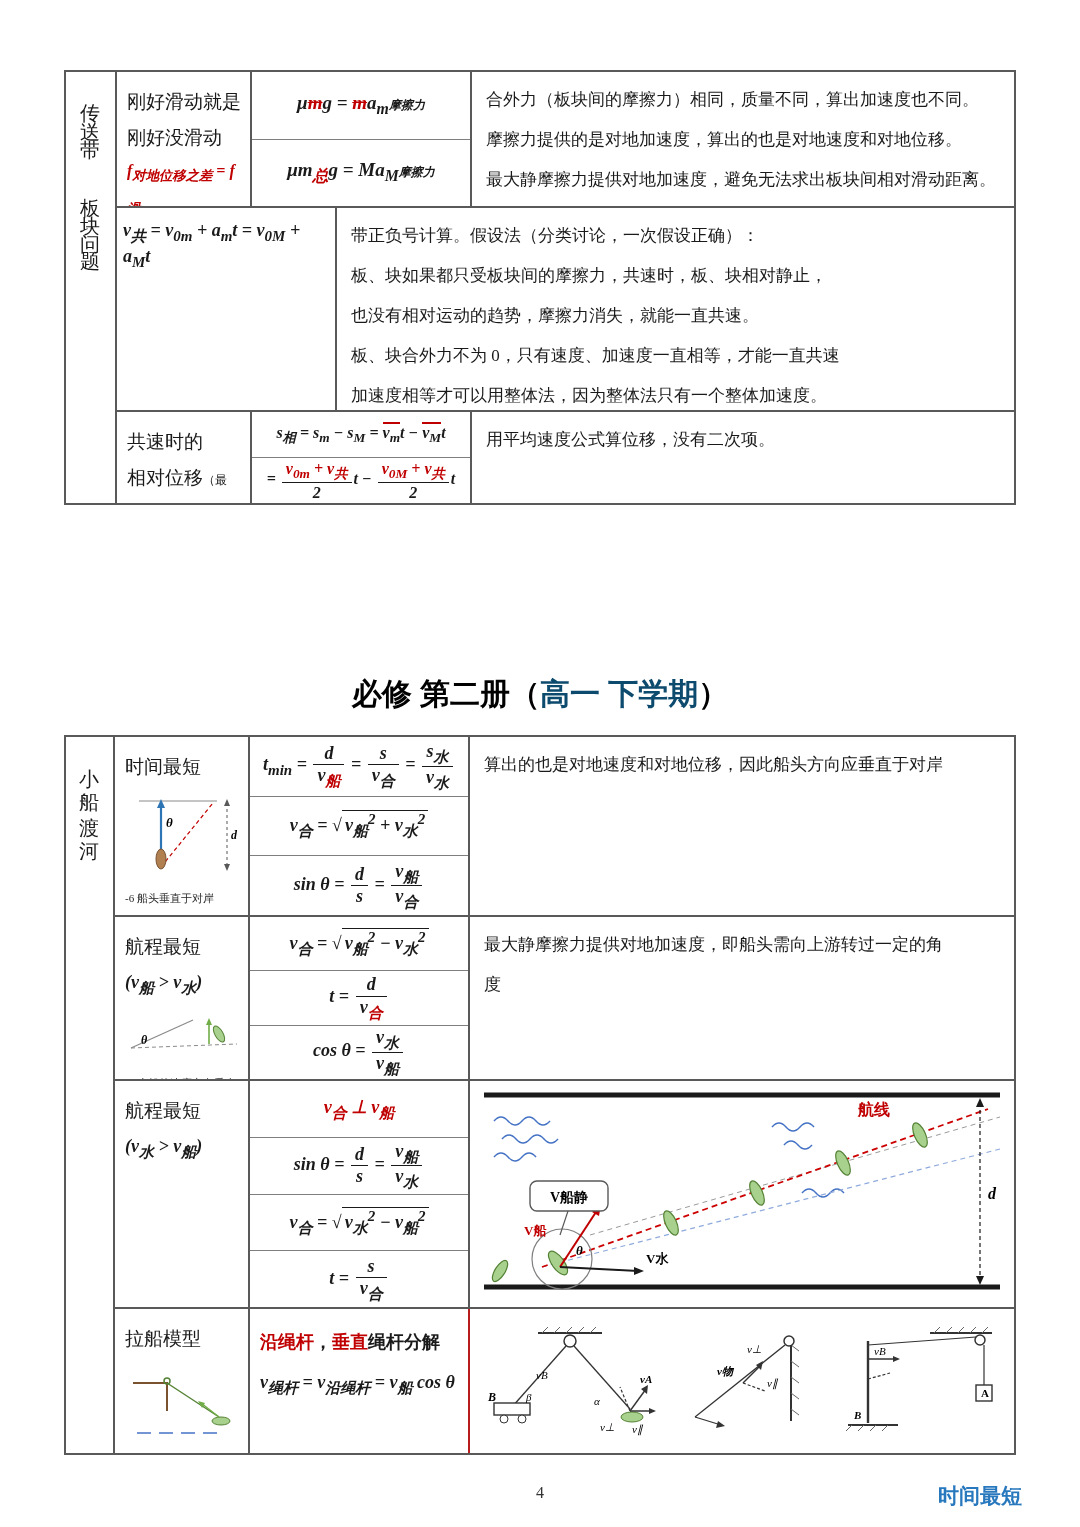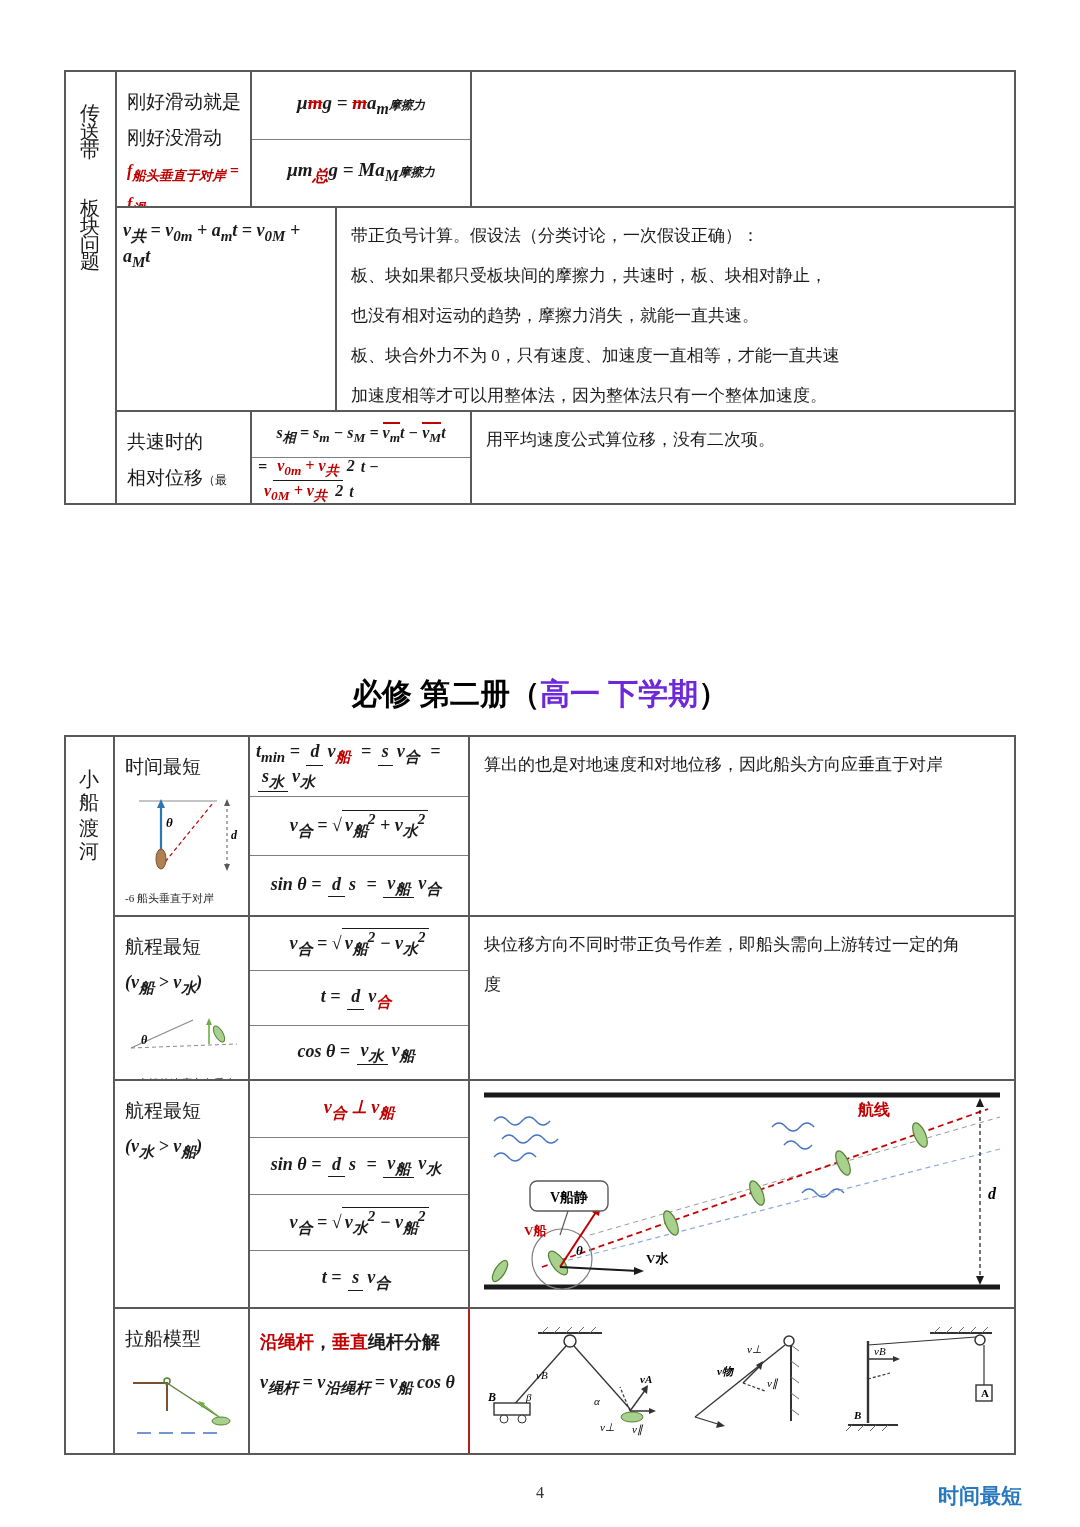--- a/index.html
+++ b/index.html
@@ -28,30 +28,30 @@
 
   .frm { font-style:italic; font-weight:bold; font-size:19px; font-family:"Liberation Serif", serif; }
   .frm2 { font-size:18px; }
   .tight { font-size:16px; line-height:1.15; }
   .rd { color:#c00000; }
   .xm { color:#c00000; text-decoration:line-through; }
   .cnf { font-size:12px; }
   .lblfrm { font-style:italic; font-weight:bold; font-size:16px; color:#c00000; }
   .smallnote { font-size:12px; }
 
-  .frac { display:inline-flex; flex-direction:row; vertical-align:middle; text-align:center; margin:0 2px; line-height:1.2; }
+  .frac { display:inline-flex; flex-direction:column; vertical-align:middle; text-align:center; margin:0 2px; line-height:1.2; }
   .frac .num { border-bottom:1.3px solid #1a1a1a; padding:0 4px; }
   .frac .den { padding:0 4px; }
   .rt { font-style:normal; }
   .rtv { border-top:1.4px solid #1a1a1a; padding:4px 3px; }
   .ov { border-top:2px solid #c00000; }
 
   .heading { position:absolute; top:674px; left:0; width:100%; text-align:center;
              font-family:"Liberation Sans", sans-serif; font-weight:bold; font-size:30px; color:#000; }
-  .heading .hl { color:#6d28d9; }
+  .heading .hl { color:#0c4a6e; }
 
   .cap { font-size:11px; color:#262626; line-height:1.3; margin-top:2px; }
   .imgbox { margin-top:8px; }
 
   .diag-row { flex:1; display:flex; align-items:center; justify-content:space-around; padding:4px 6px; }
   .c-frm4 { width:220px; border-right:2px solid #b91c1c; padding:14px 10px; font-size:18px; line-height:2.2; }
 
   .pgnum { position:absolute; top:1484px; left:0; width:100%; text-align:center; font-size:16px; color:#333; }
   .brand { position:absolute; top:1482px; right:58px; font-family:"Liberation Sans", sans-serif;
            font-weight:bold; font-size:21px; color:#2878be; }
@@ -71,29 +71,34 @@
       <span class="vtxt">传送带</span>
       <span class="gap"></span>
       <span class="vtxt">板块问题</span>
     </div>
     <div class="rows">
 
       <div class="trow" style="height:136px;">
         <div class="c-label">
           <div>刚好滑动就是</div>
           <div>刚好没滑动</div>
-          <div class="lblfrm">f<sub>船头垂直于对岸</sub> = f<sub>滑</sub></div>
+          <div class="lblfrm">f<sub>对地位移之差</sub> = f<sub>滑</sub></div>
         </div>
         <div class="c-frm">
           <div class="fsub">
               <span class="frm">μ<span class="xm">m</span>g = <span class="xm">m</span>a<sub>m</sub><span class="cnf">摩擦力</span></span>
             </div>
           <div class="fsub">
               <span class="frm">μm<sub class="rd">总</sub>g = Ma<sub>M</sub><span class="cnf">摩擦力</span></span>
             </div>
+        </div>
+        <div class="c-expl">
+          <div class="eline">合外力（板块间的摩擦力）相同，质量不同，算出加速度也不同。</div>
+          <div class="eline">摩擦力提供的是对地加速度，算出的也是对地速度和对地位移。</div>
+          <div class="eline">最大静摩擦力提供对地加速度，避免无法求出板块间相对滑动距离。</div>
         </div>
       </div>
 
       <div class="trow" style="height:204px;">
         <div class="c-frm">
           <div class="fsub vtop">
               <span class="frm frm2">v<sub>共</sub> = v<sub>0m</sub> + a<sub>m</sub>t = v<sub>0M</sub> + a<sub>M</sub>t</span>
             </div>
         </div>
         <div class="c-expl">
@@ -218,21 +223,21 @@
                 </span></span>
             </div>
           <div class="fsub">
               <span class="frm frm2">cos θ = <span class="frac">
                   <span class="num">v<sub>水</sub></span>
                   <span class="den">v<sub>船</sub></span>
                 </span></span>
             </div>
         </div>
         <div class="c-expl">
-          <div class="eline">块位移方向不同时带正负号作差，即船头需向上游转过一定的角</div>
+          <div class="eline">最大静摩擦力提供对地加速度，即船头需向上游转过一定的角</div>
           <div class="eline">度</div>
         </div>
       </div>
 
       <div class="trow" style="height:228px;">
         <div class="c-label">
           <div>航程最短</div>
           <div class="frm frm2">(v<sub>水</sub> &gt; v<sub>船</sub>)</div>
         </div>
         <div class="c-frm">

